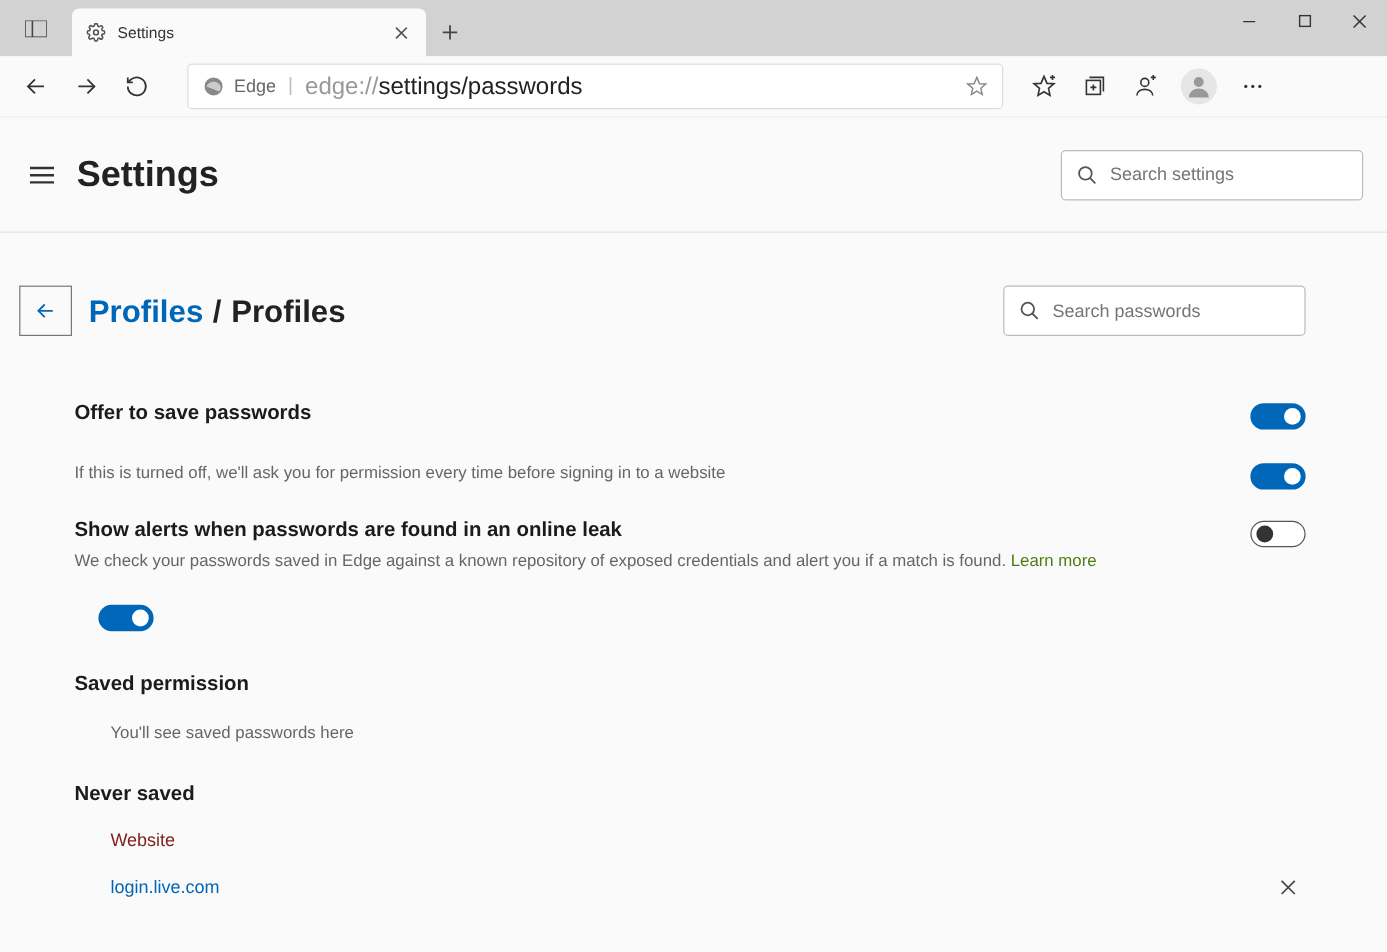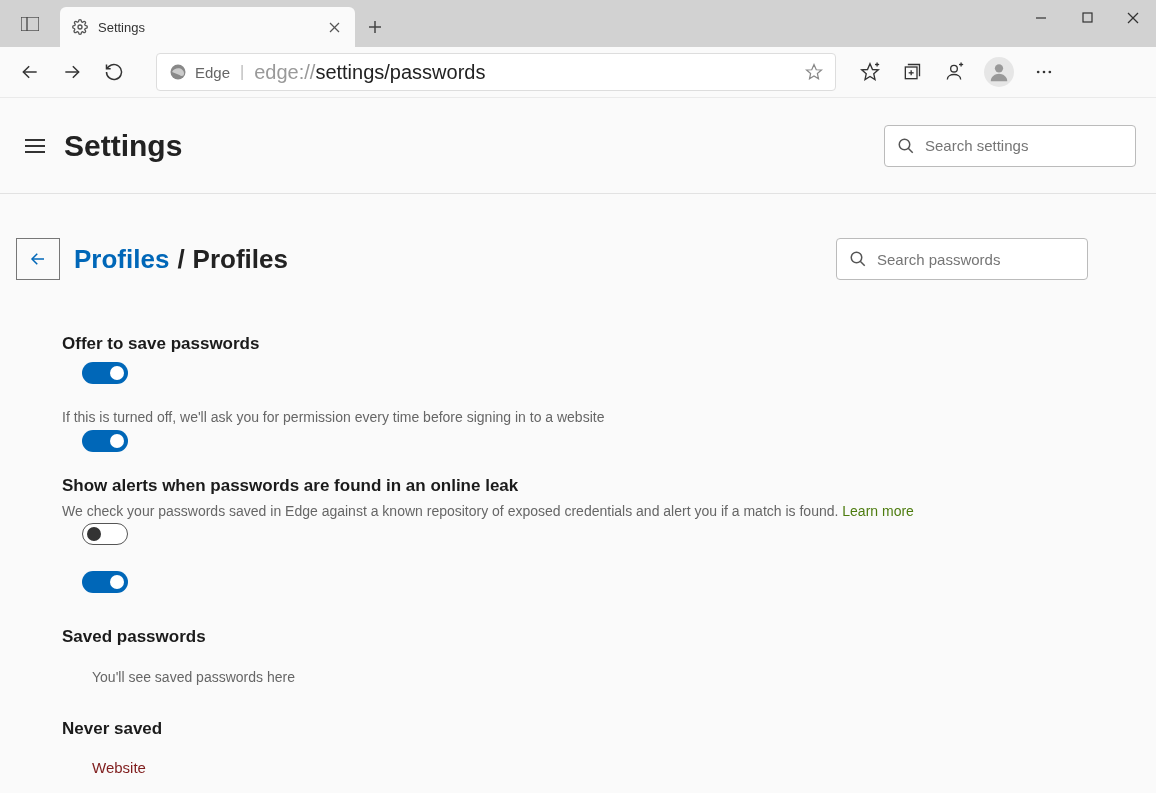--- a/index.html
+++ b/index.html
@@ -37,21 +37,21 @@
   
   .content { padding: 44px 68px 0 16px; }
   .crumb-row { display:flex; align-items:center; gap:14px; }
   .back-box { width:44px; height:42px; border:1px solid #777; display:flex; align-items:center; justify-content:center; }
   .crumbs { font-size:26px; font-weight:600; display:flex; gap:8px; align-items:baseline; }
   .crumb-link { color:#0067b8; }
   .crumb-sep, .crumb-current { color:#222; }
   .search-box.pw { margin-left:auto; width:252px; }
 
   .settings-list { margin-top: 44px; padding-left: 46px; }
-  .row { display:flex; align-items:flex-start; padding: 10px 0 14px 0; flex-direction: column; }
+  .row { display:flex; align-items:flex-start; padding: 10px 0 14px 0; }
   .row .text { flex:1; }
   .row h3 { font-size:17px; font-weight:600; color:#1b1b1b; margin-bottom:6px; }
   .row p { font-size:14px; color:#666; line-height:1.4; }
   .row p a { color:#4d7c0f; text-decoration:none; }
   .toggle { width:46px; height:22px; border-radius:11px; position:relative; flex-shrink:0; margin-left:20px; margin-top:2px; }
   .toggle.on { background:#0067b8; }
   .toggle.off { background:#fff; border:1px solid #555; }
   .toggle .knob { width:14px; height:14px; border-radius:50%; position:absolute; top:50%; transform:translateY(-50%); }
   .toggle.on .knob { background:#fff; right:4px; }
   .toggle.off .knob { background:#333; left:4px; }
@@ -268,21 +268,21 @@
           <div class="knob"></div>
         </div>
     </div>
 
     <div class="row">
       <div class="toggle on">
           <div class="knob"></div>
         </div>
     </div>
 
-    <div class="section-h">Saved passwords</div>
+    <div class="section-h">Saved permission</div>
     <div class="empty-note">You'll see saved passwords here</div>
 
     <div class="section-h">Never saved</div>
     <div class="never-table">
       <div class="never-header">Website</div>
       <div class="never-row">
         <a href="#">login.live.com</a>
         <div class="del">
           <svg width="13" height="13" viewBox="0 0 13 13">
               <line x1="1" y1="1" x2="12" y2="12" stroke="#444" stroke-width="1.4"></line>

